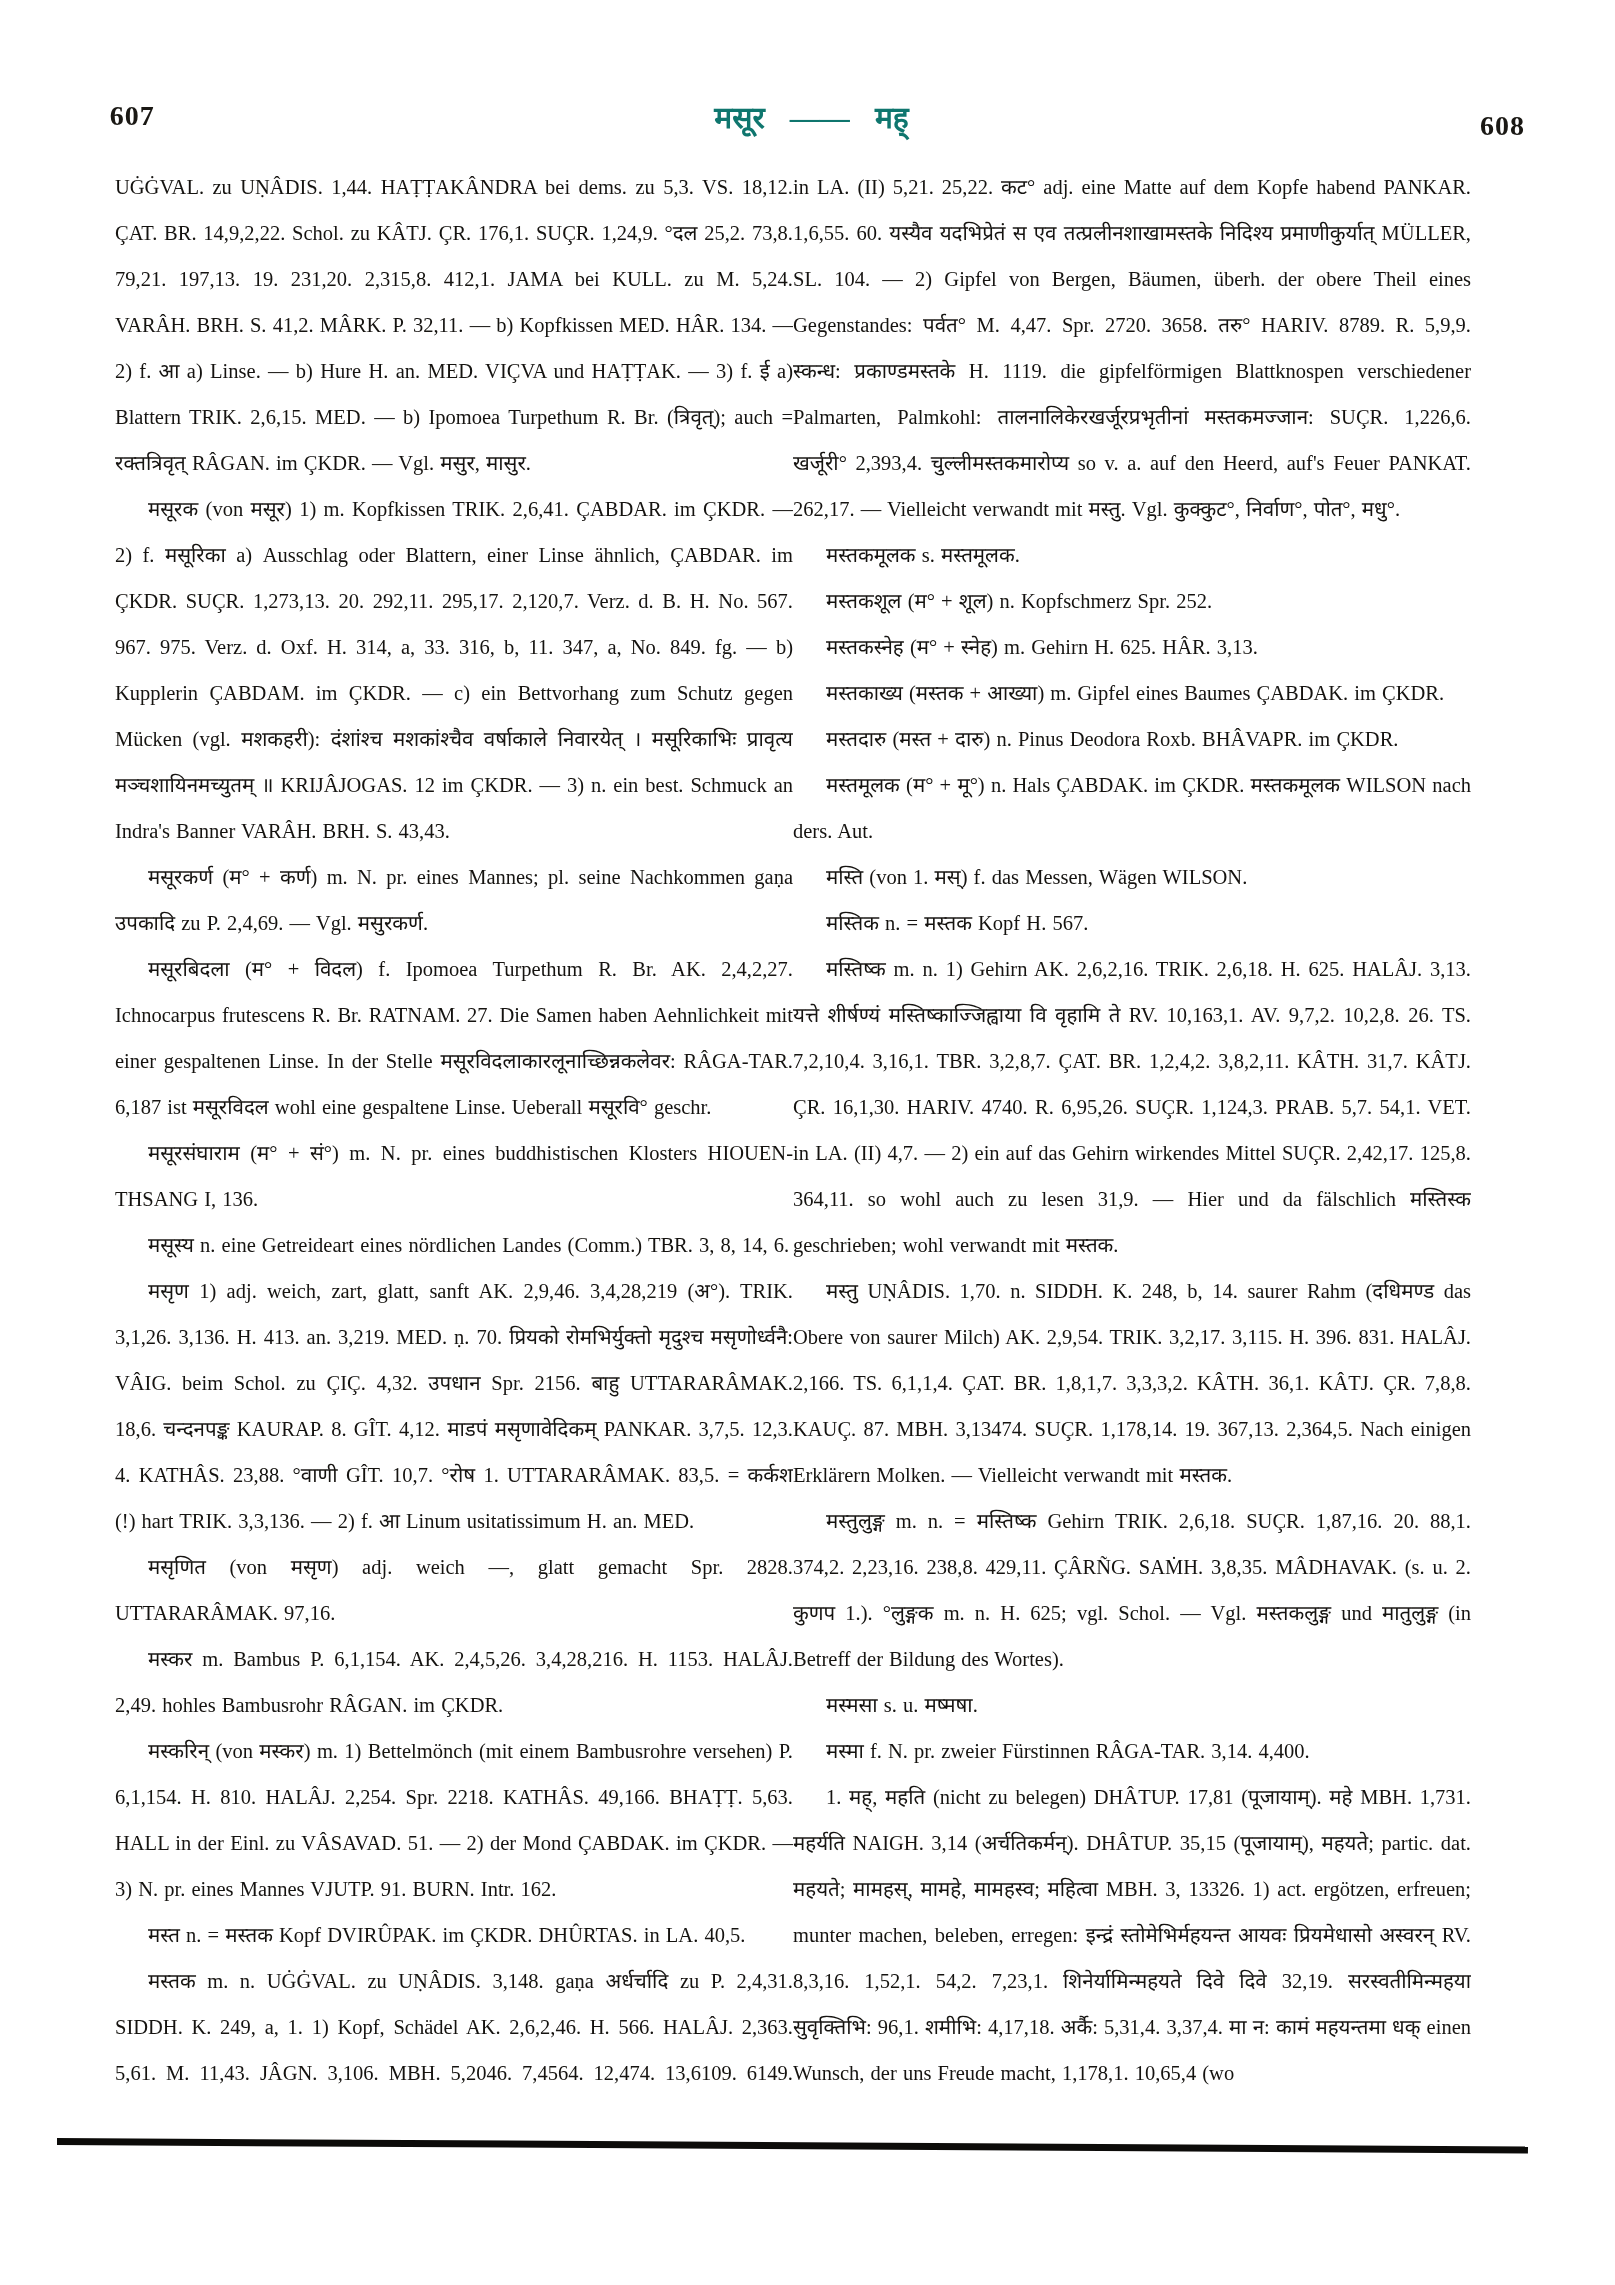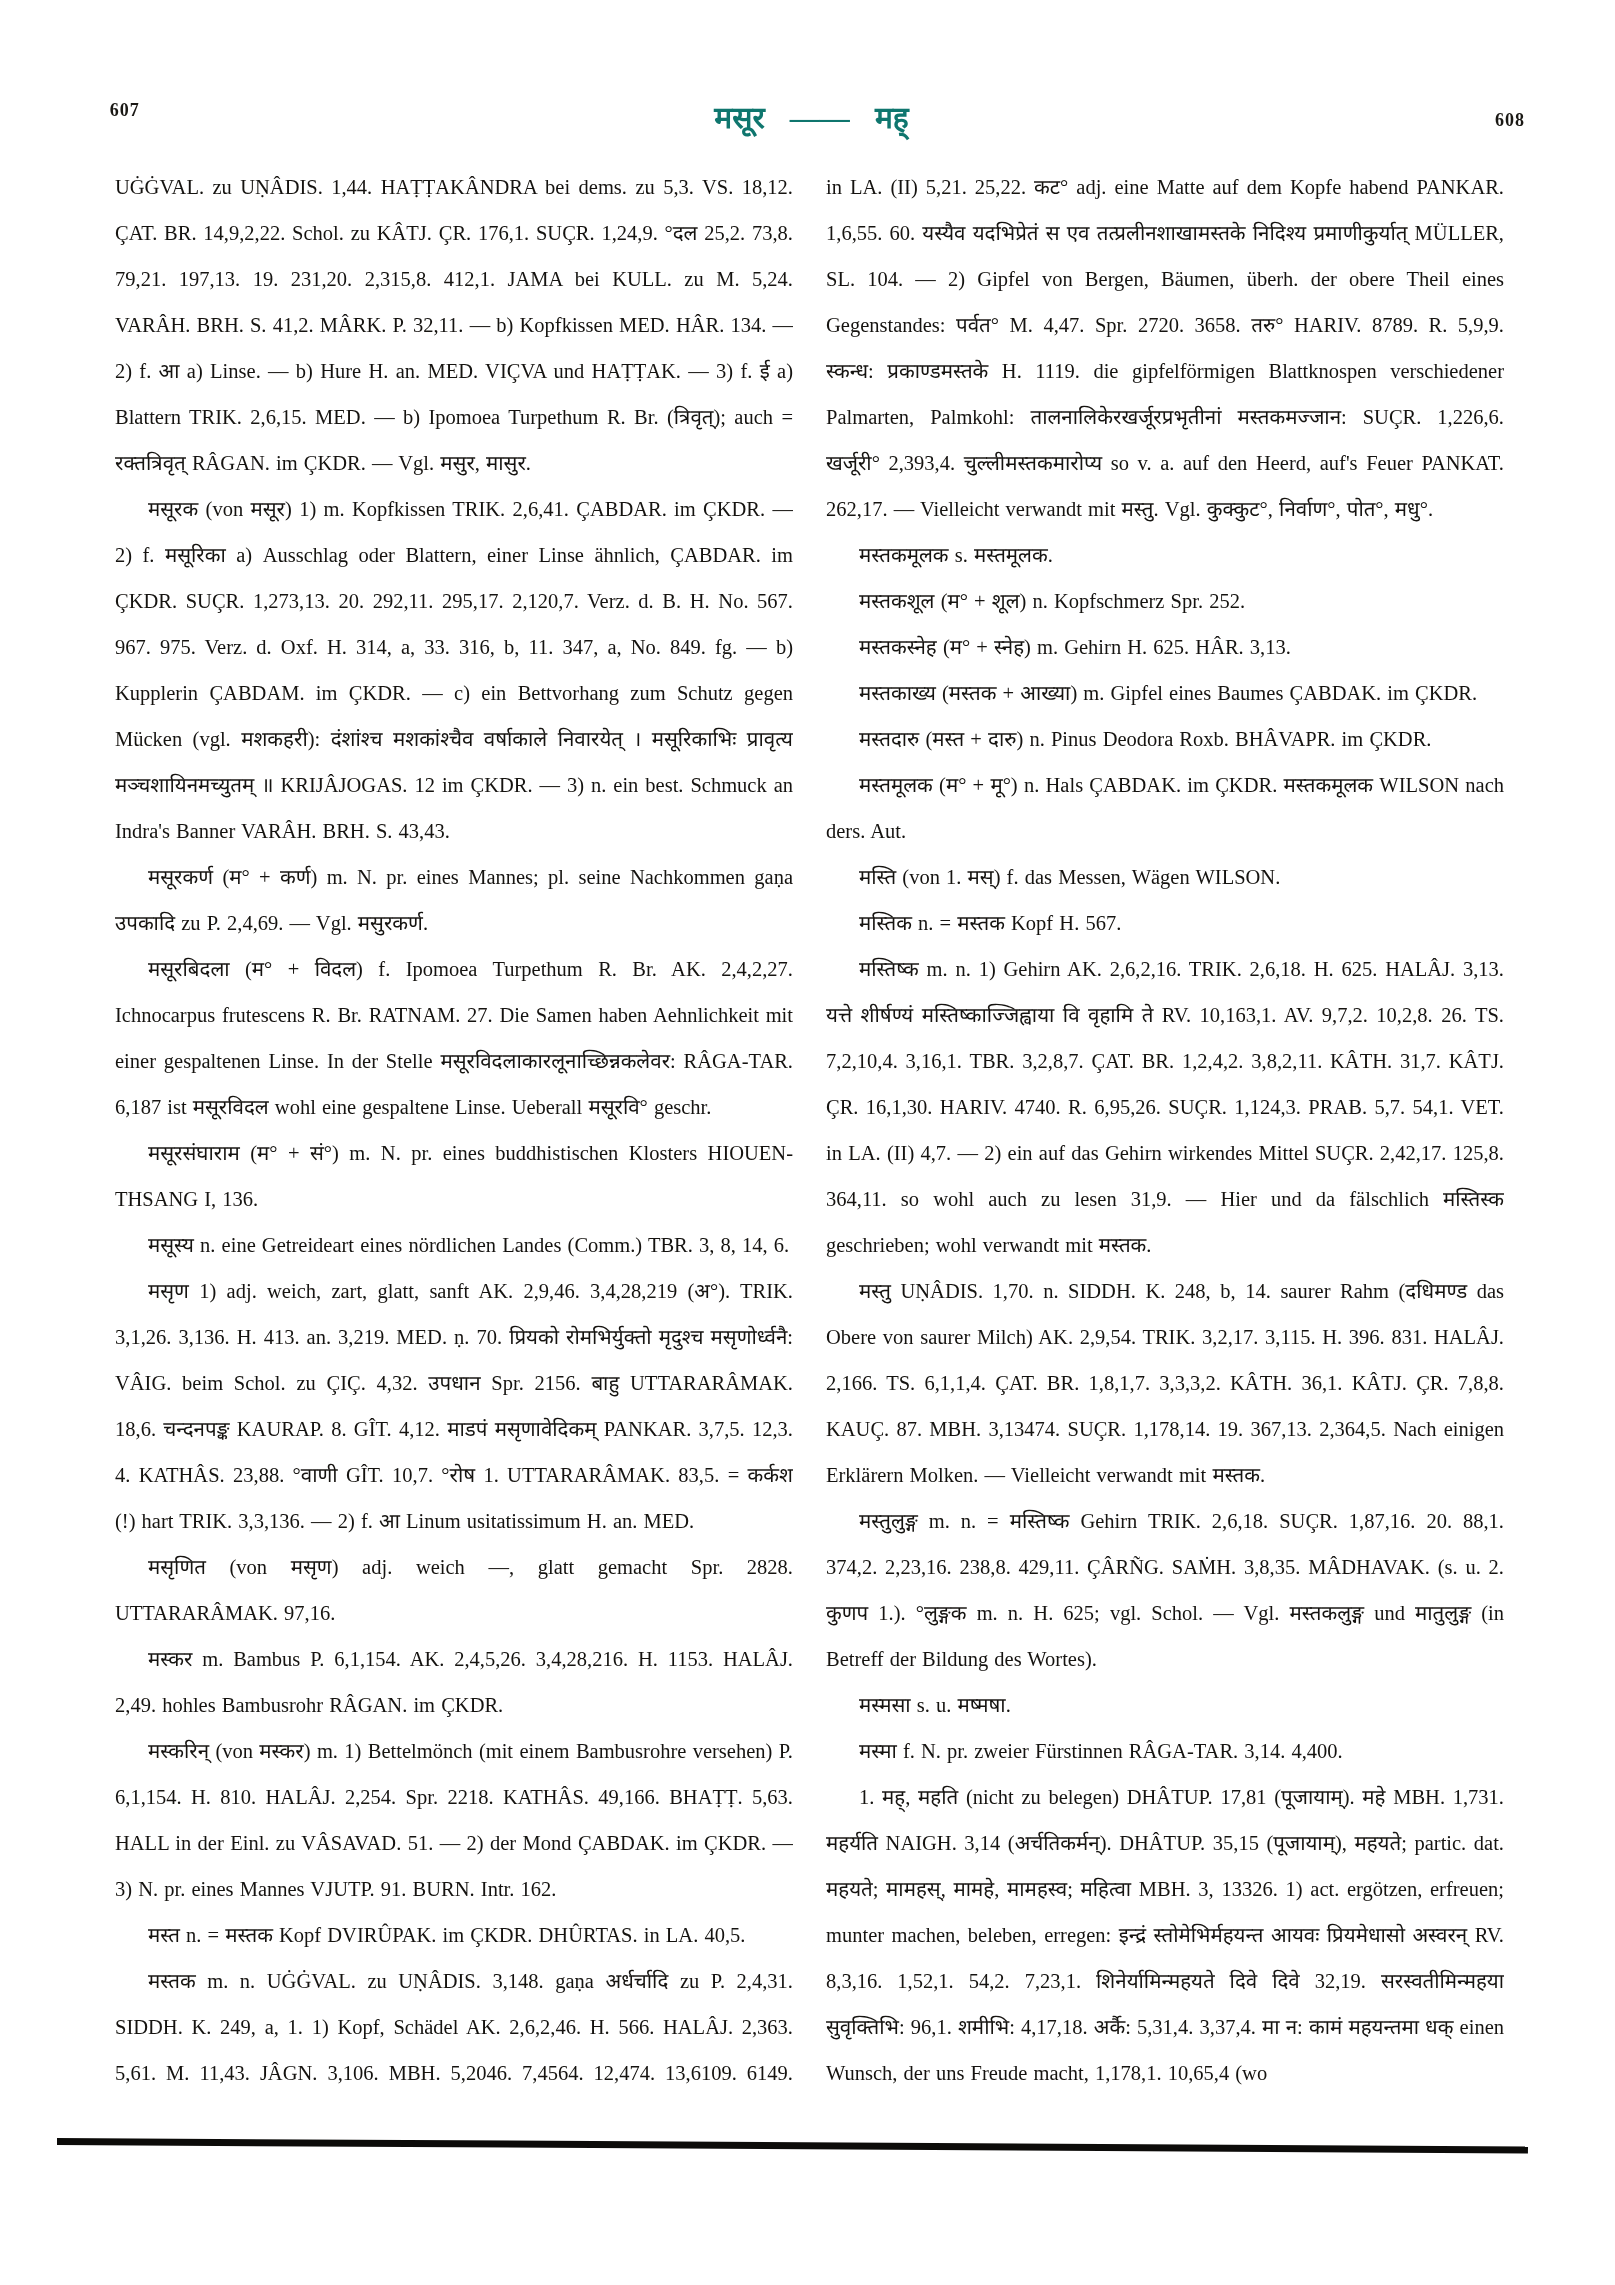--- a/index.html
+++ b/index.html
@@ -6,31 +6,31 @@
   body{
     width:1615px;height:2286px;position:relative;
     background:#ffffff;color:#141210;
     font-family:"Liberation Serif","DejaVu Serif",serif;
     overflow:hidden;
   }
   .scan-header{
     position:absolute;top:94px;left:98px;right:90px;height:62px;
   }
   .pagenum{
-    font-size:18px;font-weight:bold;letter-spacing:1px;color:#1a1814;
+    font-size:28px;font-weight:bold;letter-spacing:1px;color:#1a1814;
   }
   .pagenum.left{position:absolute;left:11.7px;top:5.9px;}
   .pagenum.right{position:absolute;right:0px;top:15.6px;}
   .running-head{
     position:absolute;left:0;right:0;top:2px;text-align:center;
     font-size:30px;font-weight:bold;word-spacing:17.6px;color:#0f766e;
   }
   .columns{
     position:absolute;top:164px;left:115px;width:1389px;
-    display:flex;gap:33px;
+    display:flex;
   }
   .col{
     width:678px;height:1939px;overflow:hidden;
     text-align:justify;font-size:20.5px;line-height:46px;
     color:#151310;
   }
   .col p.entry{margin:0;text-indent:33px;word-spacing:1px;}
   .col p.entry.cont{text-indent:0;}
   .bottom-rule{
     position:absolute;top:2138px;left:57px;width:1471px;height:6.8px;

